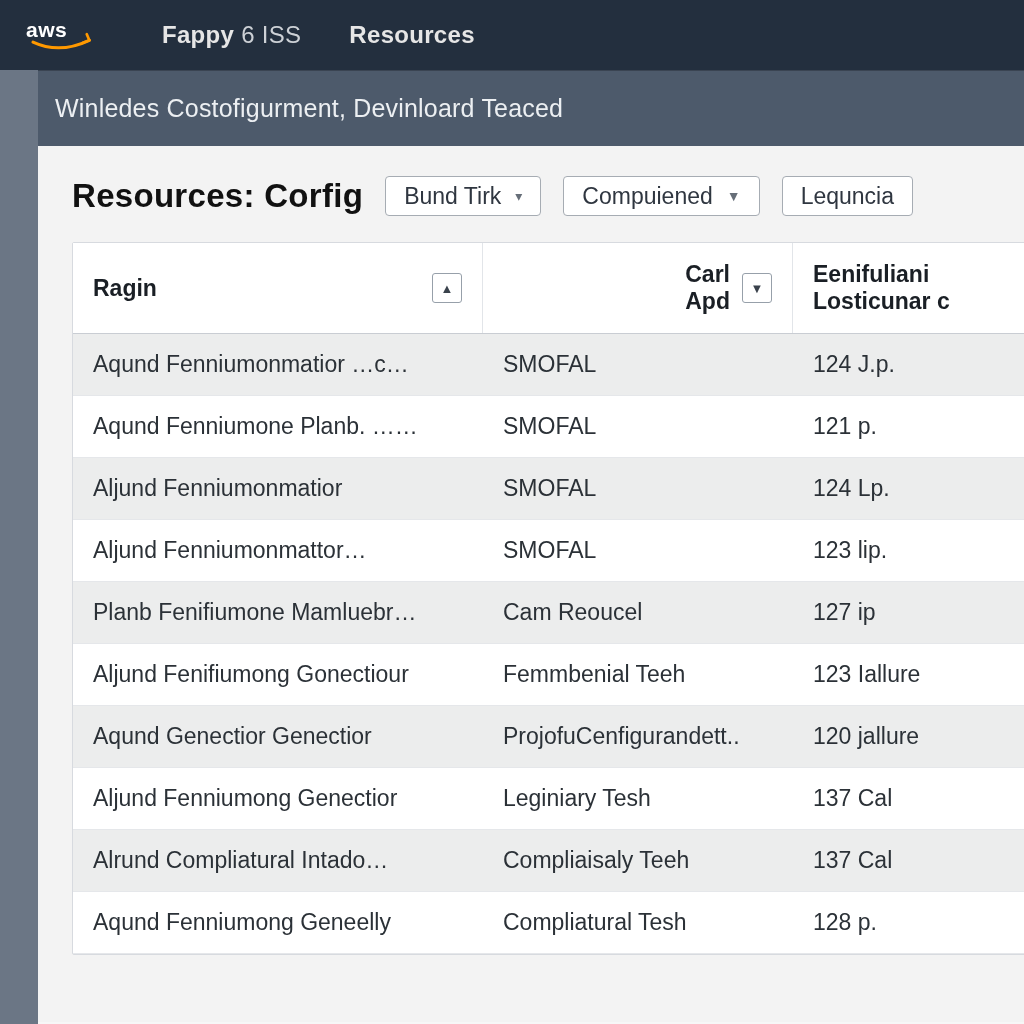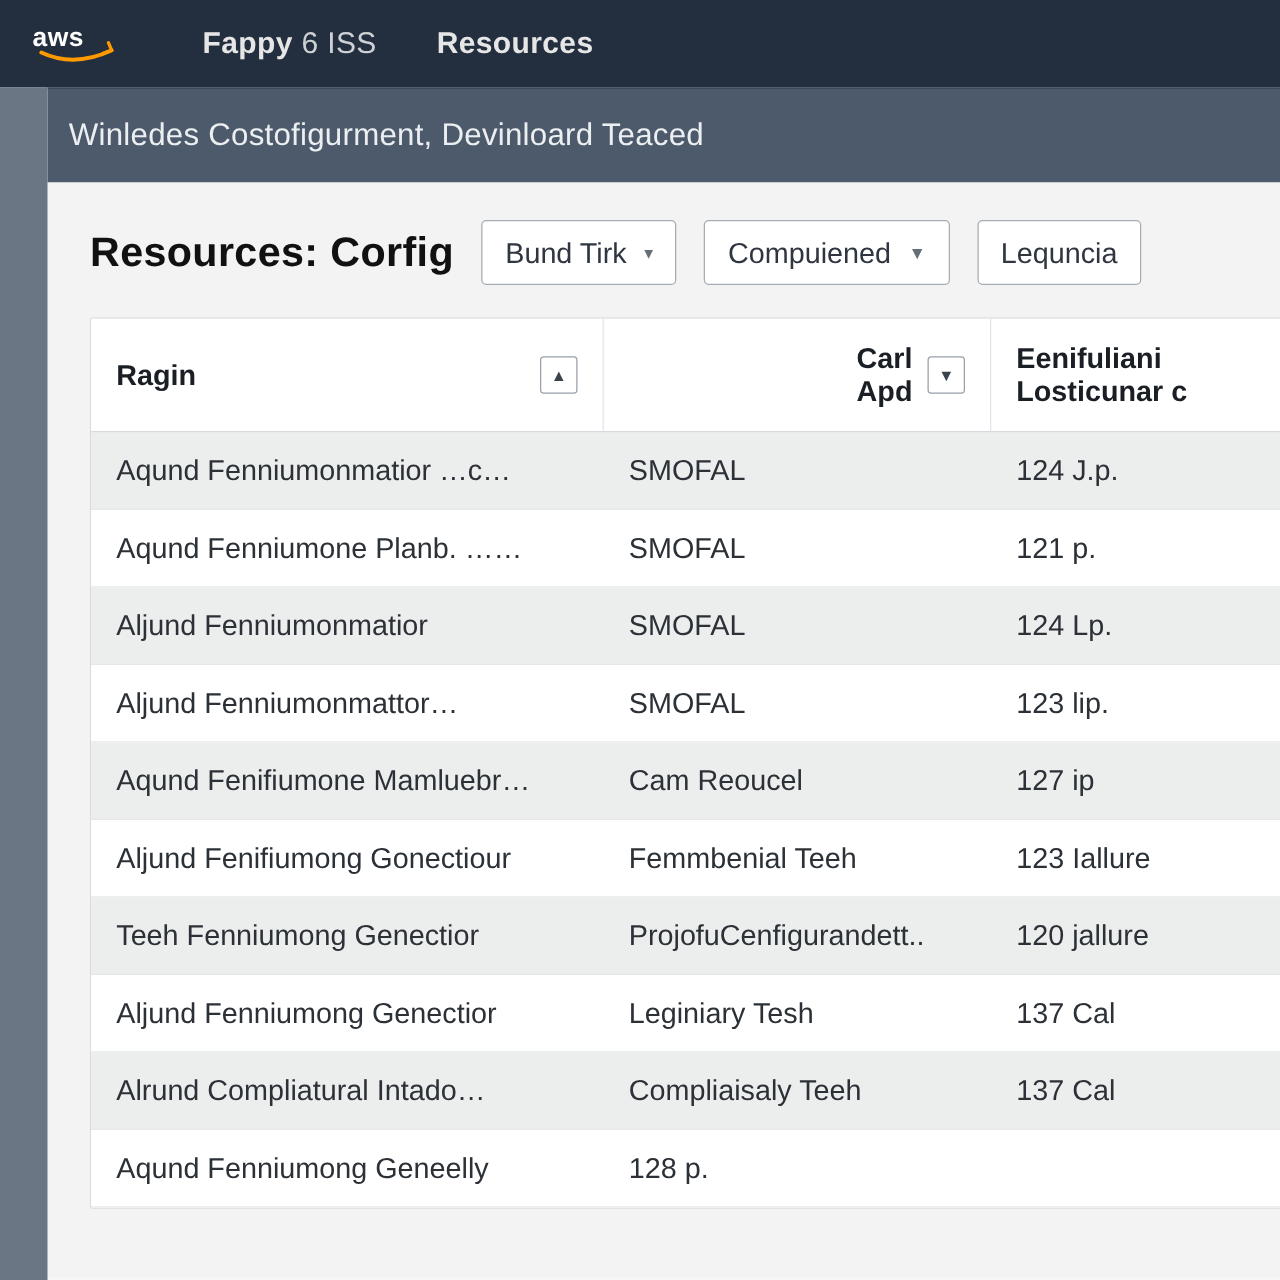--- a/index.html
+++ b/index.html
@@ -80,21 +80,21 @@
     border: 1.5px solid #a6acb3;
     border-radius: 4px;
     background: #fff;
     padding: 10px 18px;
     font-size: 23px;
     color: #2f3640;
     display: flex;
     align-items: center;
     gap: 14px;
     cursor: pointer;
-    height: 52px;
+    height: 40px;
   }
   .dropdown .caret { font-size: 14px; color: #666e78; }
 
   
   .table {
     background: #fff;
     border: 1px solid #d7dadf;
     border-radius: 2px;
     width: 100%;
     min-width: 990px;
@@ -219,44 +219,45 @@
           <div class="td col0">Aljund Fenniumonmatior</div>
           <div class="td col1">SMOFAL</div>
           <div class="td col2">124 Lp.</div>
         </div>
         <div class="tr">
           <div class="td col0">Aljund Fenniumonmattor…</div>
           <div class="td col1">SMOFAL</div>
           <div class="td col2">123 lip.</div>
         </div>
         <div class="tr">
-          <div class="td col0">Aqund Fenifiumone Mamluebr…</div>
+          <div class="td col0">Planb Fenifiumone Mamluebr…</div>
           <div class="td col1">Cam Reoucel</div>
           <div class="td col2">127 ip</div>
         </div>
         <div class="tr">
           <div class="td col0">Aljund Fenifiumong Gonectiour</div>
           <div class="td col1">Femmbenial Teeh</div>
           <div class="td col2">123 Iallure</div>
         </div>
         <div class="tr">
-          <div class="td col0">Teeh Fenniumong Genectior</div>
+          <div class="td col0">Aqund Genectior Genectior</div>
           <div class="td col1">ProjofuCenfigurandett..</div>
           <div class="td col2">120 jallure</div>
         </div>
         <div class="tr">
           <div class="td col0">Aljund Fenniumong Genectior</div>
           <div class="td col1">Leginiary Tesh</div>
           <div class="td col2">137 Cal</div>
         </div>
         <div class="tr">
           <div class="td col0">Alrund Compliatural Intado…</div>
           <div class="td col1">Compliaisaly Teeh</div>
           <div class="td col2">137 Cal</div>
         </div>
         <div class="tr">
           <div class="td col0">Aqund Fenniumong Geneelly</div>
+          <div class="td col1">Compliatural Tesh</div>
           <div class="td col2">128 p.</div>
         </div>
       </div>
   </div>
 
 </div>
 
 </body></html>

